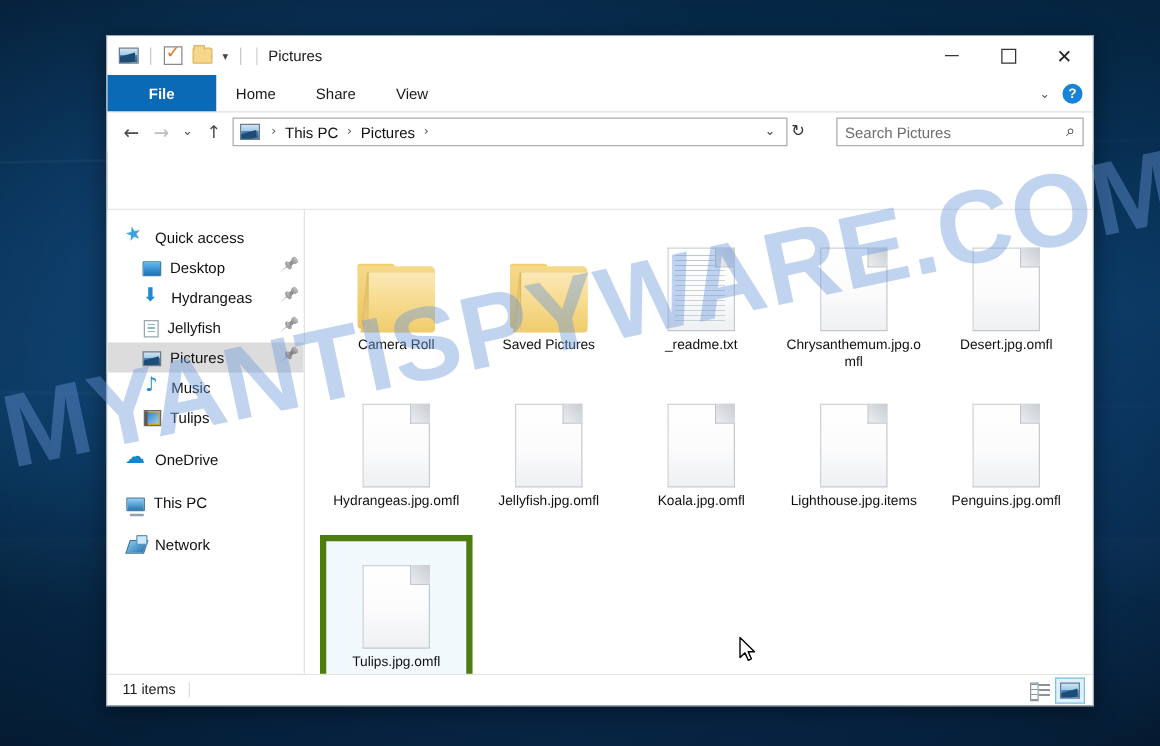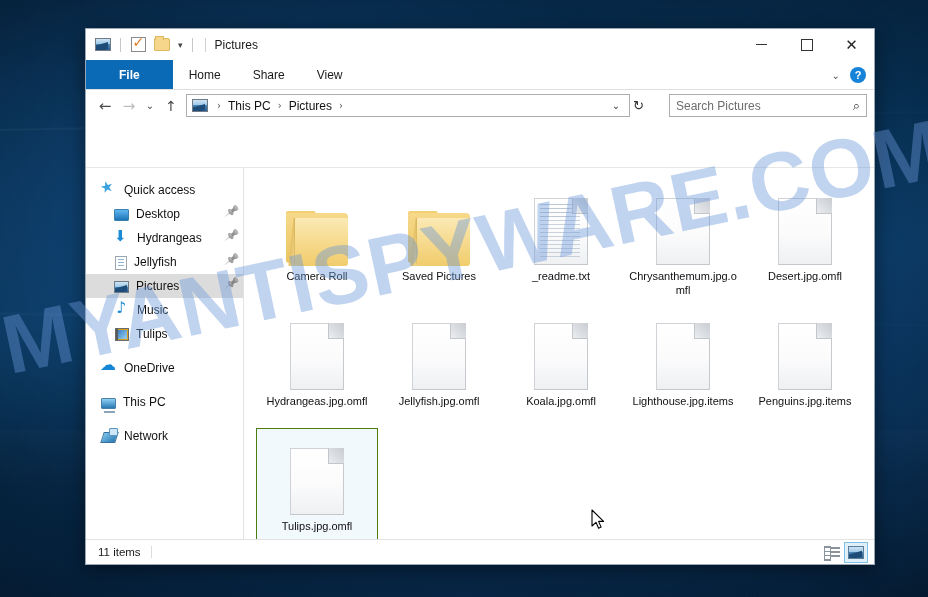--- a/index.html
+++ b/index.html
@@ -280,21 +280,21 @@
     flex: 1; background: #fff; position: relative; padding: 10px 0 0 12px;
     display: flex; flex-wrap: wrap; align-content: flex-start;
     overflow: hidden;
   }
   .tile {
     width: 122px; height: 125px;
     display: flex; flex-direction: column; align-items: center;
     padding-top: 6px;
     border: 1px solid transparent;
   }
-  .tile.selected { border: 1px solid #4d7c0f; background: rgba(205,232,247,0.25); }
+  .tile.selected { border: 5px solid #4d7c0f; background: rgba(205,232,247,0.25); }
   .tile .thumb { height: 80px; display: flex; align-items: flex-end; justify-content: center; }
   .tile .name {
     font-size: 11px; color: #101010; text-align: center; line-height: 14px;
     width: 112px; margin-top: 4px; word-wrap: break-word; overflow-wrap: break-word;
   }
 
   
   .folder {
     width: 62px; height: 54px; position: relative;
   }
@@ -605,21 +605,21 @@
           </div>
           <div class="name">Lighthouse.jpg.items</div>
         </div>
         <div class="tile">
           <div class="thumb">
             <span class="doc">
               <span class="foldcut"></span>
               <span class="fold"></span>
             </span>
           </div>
-          <div class="name">Penguins.jpg.items</div>
+          <div class="name">Penguins.jpg.omfl</div>
         </div>
         <div class="tile selected">
           <div class="thumb">
             <span class="doc">
               <span class="foldcut"></span>
               <span class="fold"></span>
             </span>
           </div>
           <div class="name">Tulips.jpg.omfl</div>
         </div>

